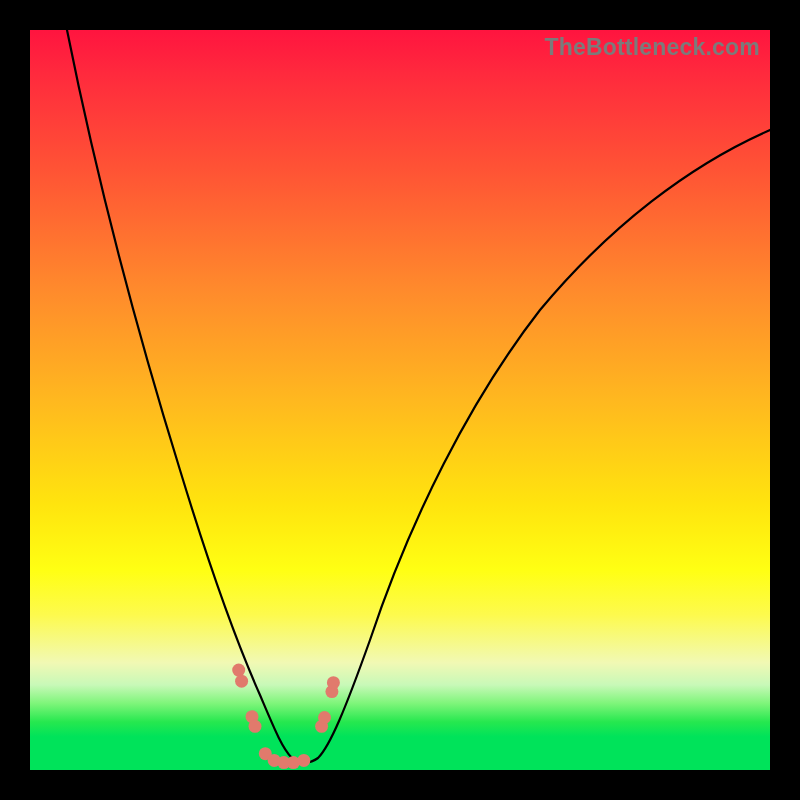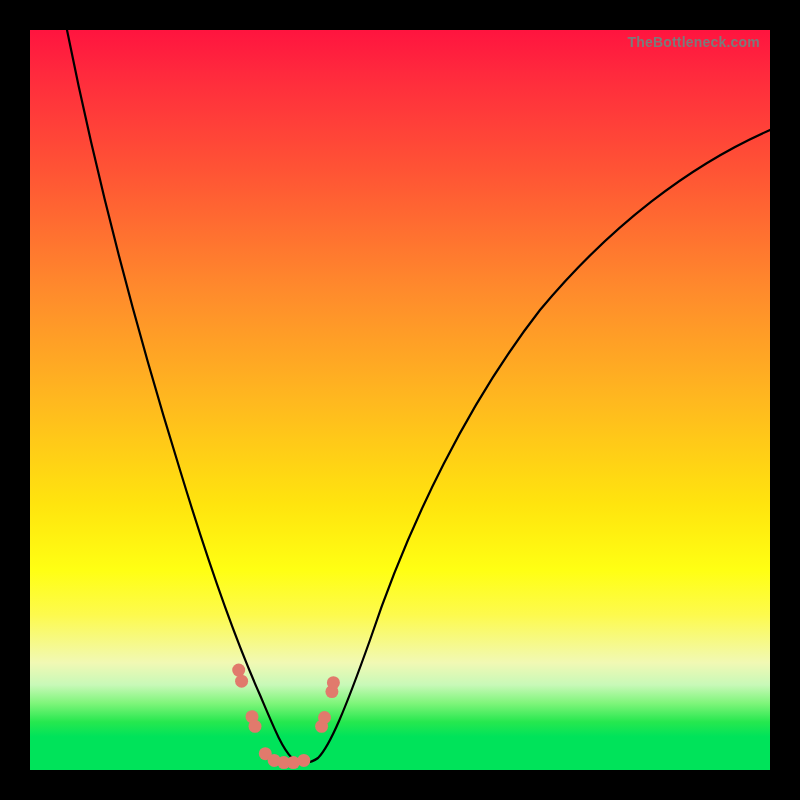--- a/index.html
+++ b/index.html
@@ -36,21 +36,21 @@
       #7ef57a 91%,
       #26e84f 93.5%,
       #00e35a 95.5%,
       #00e35a 100%
     );
   }
   .watermark {
     position: absolute;
     top: 4px;
     right: 10px;
-    font-size: 14px;
+    font-size: 23px;
     font-weight: 600;
     color: #7b7b7b;
     letter-spacing: 0.2px;
     user-select: none;
   }
   svg.curve {
     position: absolute;
     left: 0;
     top: 0;
     width: 740px;

